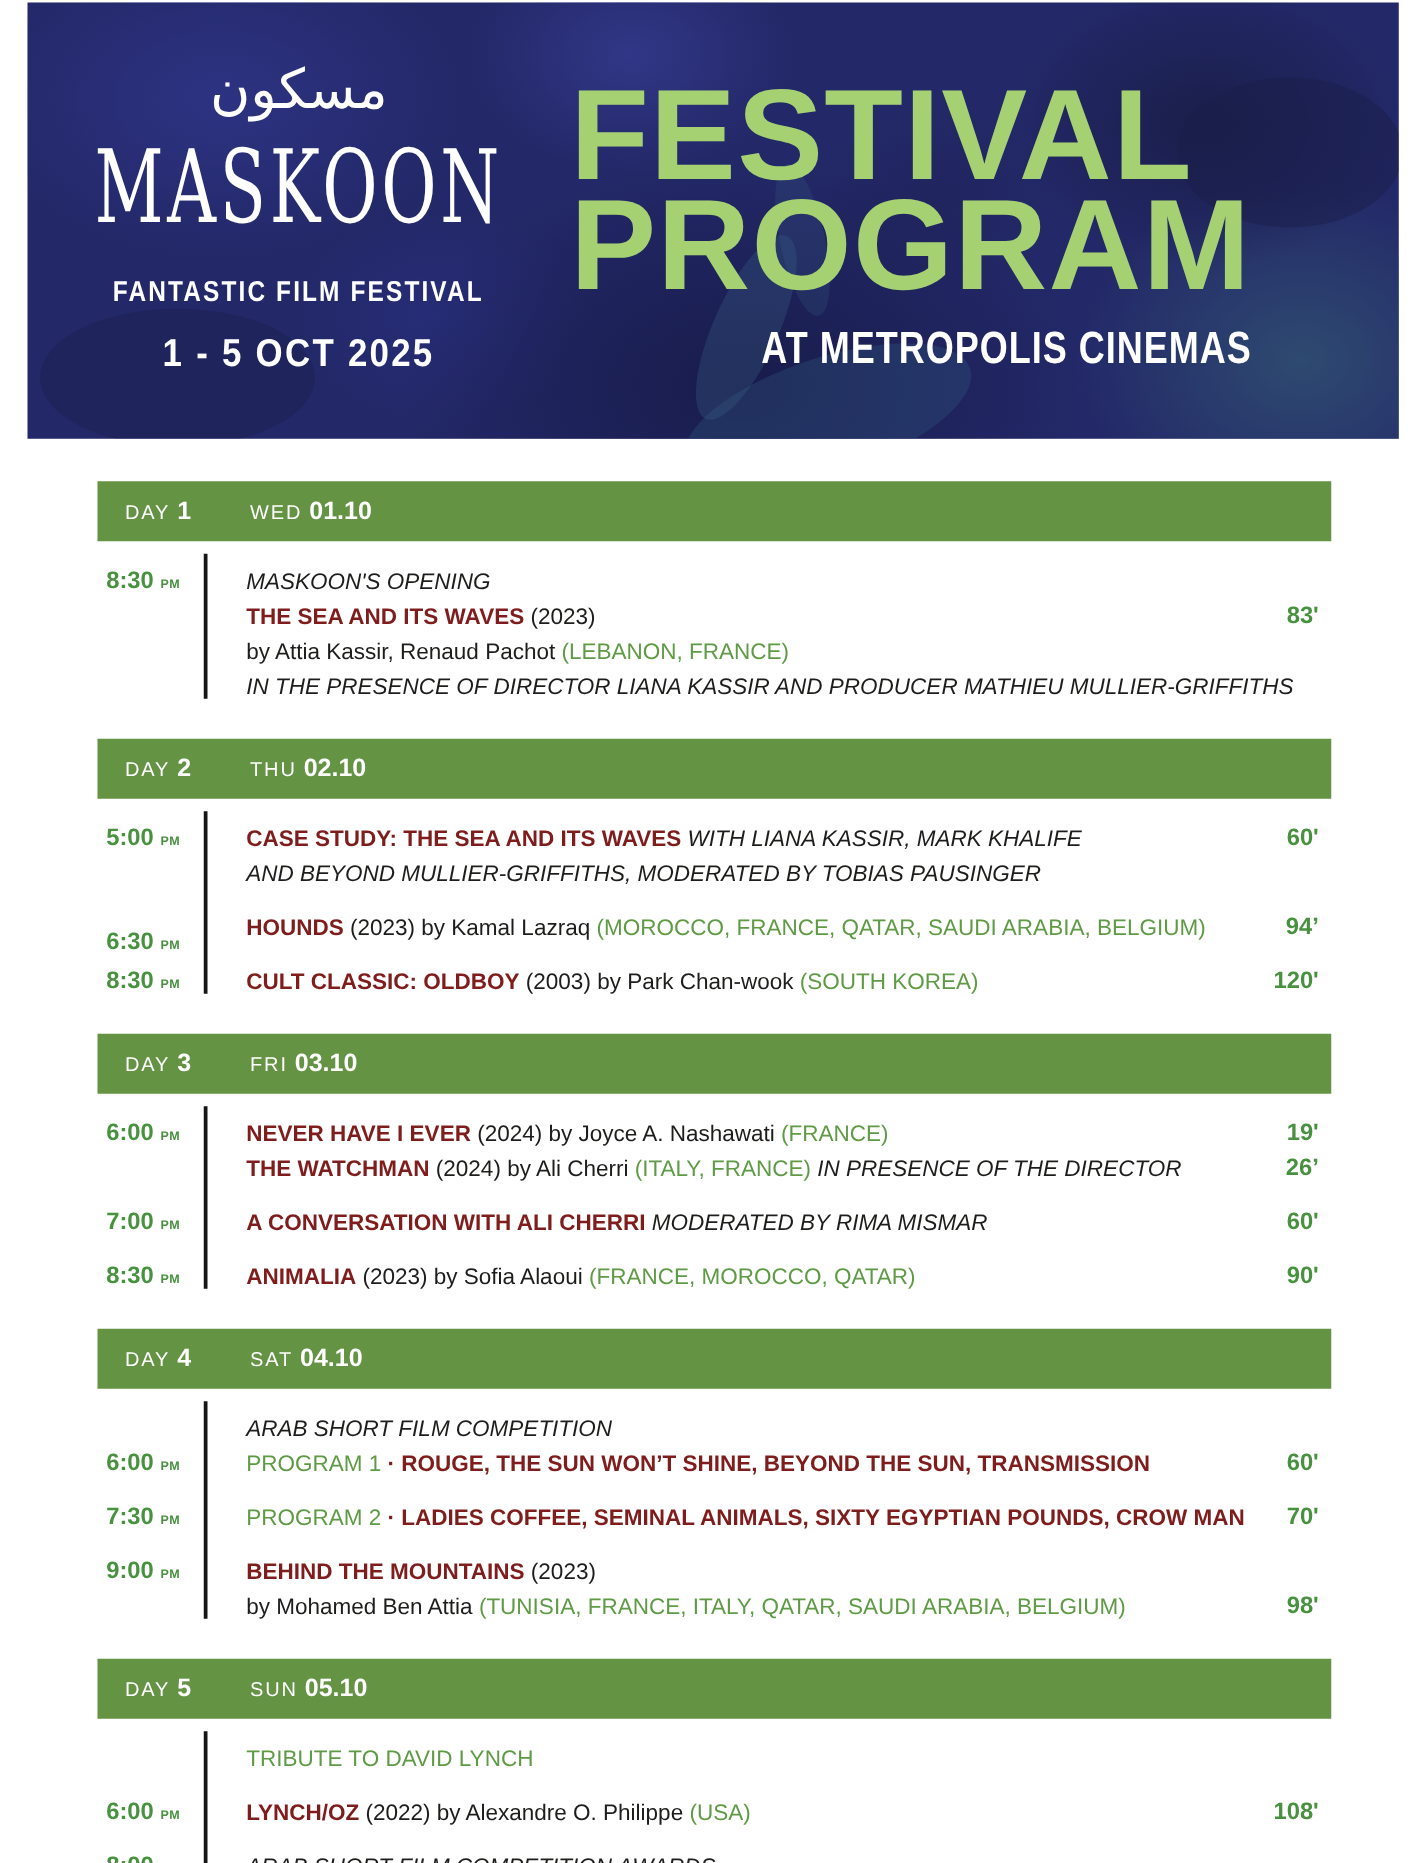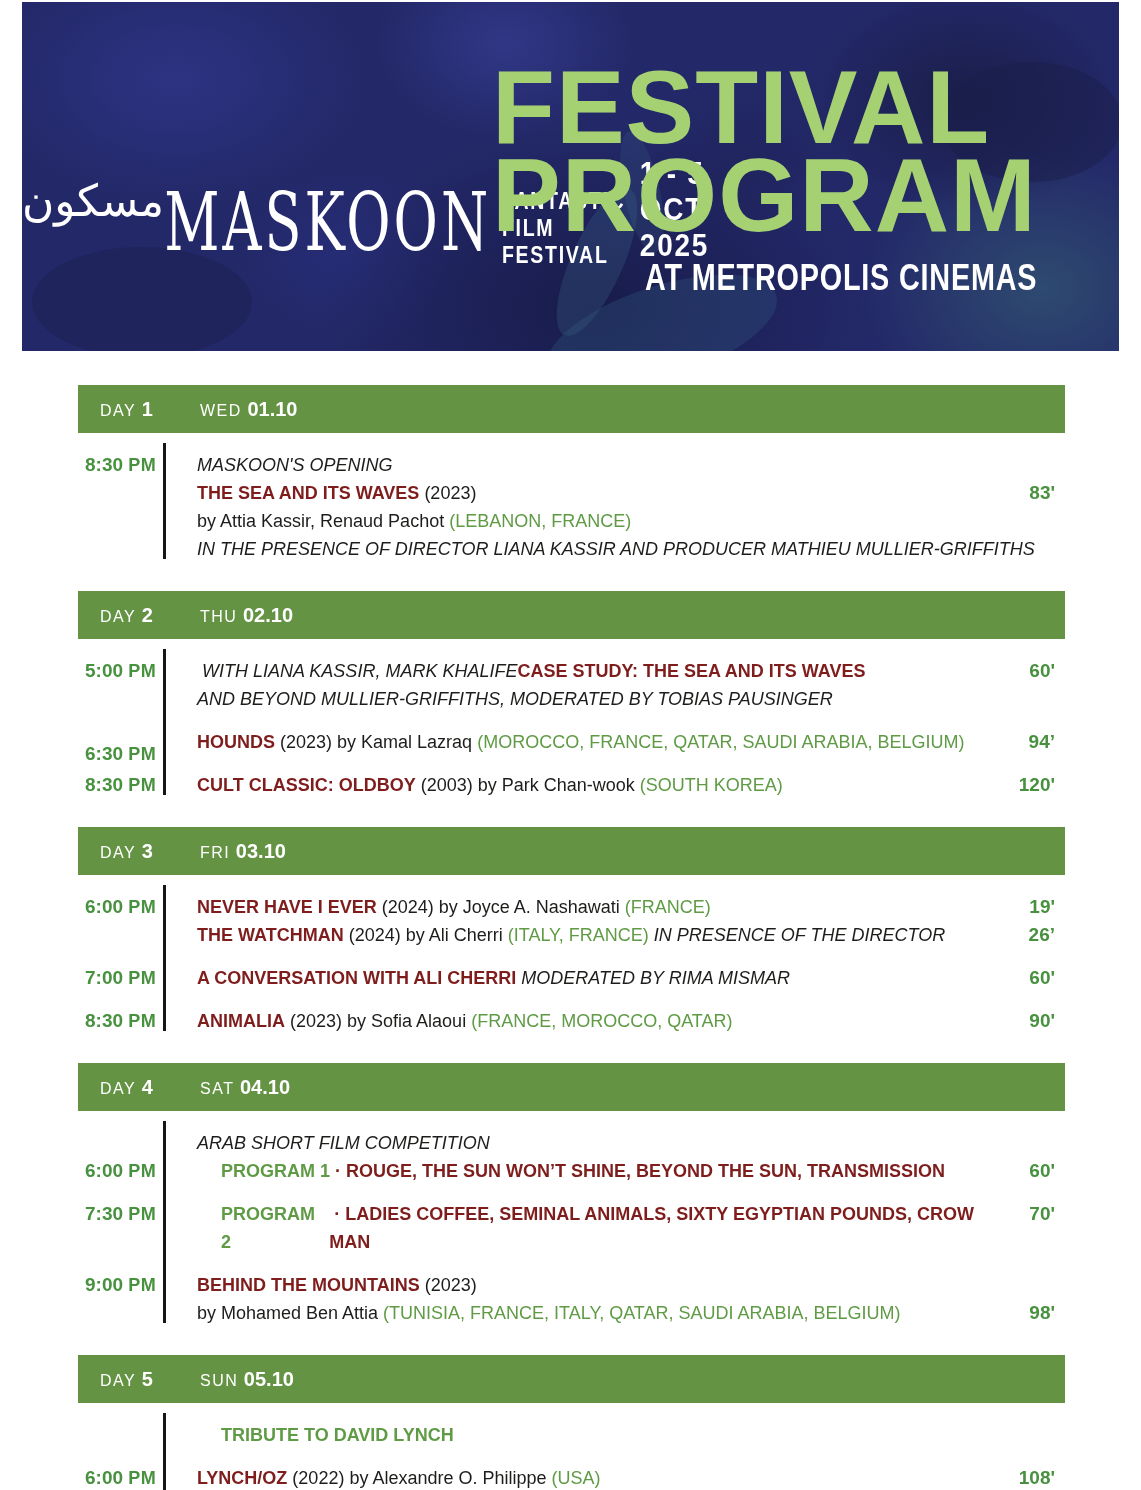--- a/index.html
+++ b/index.html
@@ -24,21 +24,21 @@
       radial-gradient(ellipse 260px 190px at 86% 28%, #1a1e49 0%, rgba(26,30,73,0) 60%),
       radial-gradient(ellipse 220px 160px at 44% 12%, #313786 0%, rgba(49,55,134,0) 60%),
       radial-gradient(ellipse 280px 220px at 93% 82%, #2e4a70 0%, rgba(46,74,112,0) 66%),
       radial-gradient(ellipse 200px 150px at 30% 72%, #272d77 0%, rgba(39,45,119,0) 60%),
       radial-gradient(ellipse 160px 120px at 66% 45%, #20255f 0%, rgba(32,37,95,0) 62%);
     overflow:hidden;
   }
   .banner-art{ position:absolute; inset:0; pointer-events:none; }
   .logo-block{
     width:470px; height:100%;
-    display:flex; flex-direction:row; align-items:center; justify-content:flex-start;
+    display:flex; flex-direction:column; align-items:center; justify-content:flex-start;
     padding-top:48px;
     color:#fff; position:relative; z-index:2;
   }
   .logo-arabic{ font-size:44px; line-height:1; letter-spacing:2px; }
   .logo-name{
     font-family:"DejaVu Serif", serif;
     font-size:54px; letter-spacing:3px; line-height:1;
     transform:scaleY(1.5);
     transform-origin:center top;
     margin-top:16px;
@@ -95,28 +95,28 @@
   .vline{ position:absolute; left:85px; top:10px; bottom:8px; width:3px; background:#161616; }
 
   .event{ position:relative; padding-left:119px; }
   .event + .event{ margin-top:15px; }
   .event-time{
     position:absolute; left:7px; width:72px;
     color:var(--time-green,#47913f);
     font-weight:bold; font-size:19px; line-height:28px;
     white-space:nowrap;
   }
-  .event-time .ampm{ font-size:18px; letter-spacing:0.5px; }
+  .event-time .ampm{ font-size:10px; letter-spacing:0.5px; }
   .line{ display:flex; align-items:flex-start; line-height:28px; min-height:28px; }
   .seg{ font-size:18px; white-space:pre-wrap; }
   .seg.bold{ font-weight:bold; color:#7f1d1d; }
   .seg.reg{ font-weight:normal; color:#1d1d1b; }
   .seg.italic{ font-style:italic; color:#1d1d1b; }
   .seg.green{ color:var(--text-green,#5f9b45); }
-  .seg.greenbold{ color:var(--text-green,#5f9b45); font-weight:bold;margin-left:24px; }
+  .seg.greenbold{ color:var(--text-green,#5f9b45); font-weight:normal; }
   .dur{
     margin-left:auto; padding-left:14px;
     color:var(--time-green,#47913f);
     font-weight:bold; font-size:19px; white-space:nowrap;
   }
 </style>
 </head>
 <body>
 
 <div class="page">
@@ -181,22 +181,22 @@
           <div class="day-bar">
             <span class="day-label"><span class="sc">DAY</span> <span>2</span></span>
             <span class="day-date"><span class="sc">THU</span> <span>02.10</span></span>
           </div>
           <div class="day-body">
             <div class="vline"></div>
             <div class="event">
               <div class="event-time" style="top: 0px;"><span class="t">5:00</span> <span class="ampm">PM</span></div>
               <div class="lines">
                 <div class="line">
+                  <span class="seg bold">CASE STUDY: THE SEA AND ITS WAVES</span>
                   <span class="seg italic"> WITH LIANA KASSIR, MARK KHALIFE</span>
-                  <span class="seg bold">CASE STUDY: THE SEA AND ITS WAVES</span>
                   <span class="dur">60'</span>
                 </div>
                 <div class="line">
                   <span class="seg italic">AND BEYOND MULLIER-GRIFFITHS, MODERATED BY TOBIAS PAUSINGER</span>
                 </div>
               </div>
             </div>
             <div class="event">
               <div class="event-time" style="top: 12px;"><span class="t">6:30</span> <span class="ampm">PM</span></div>
               <div class="lines">

